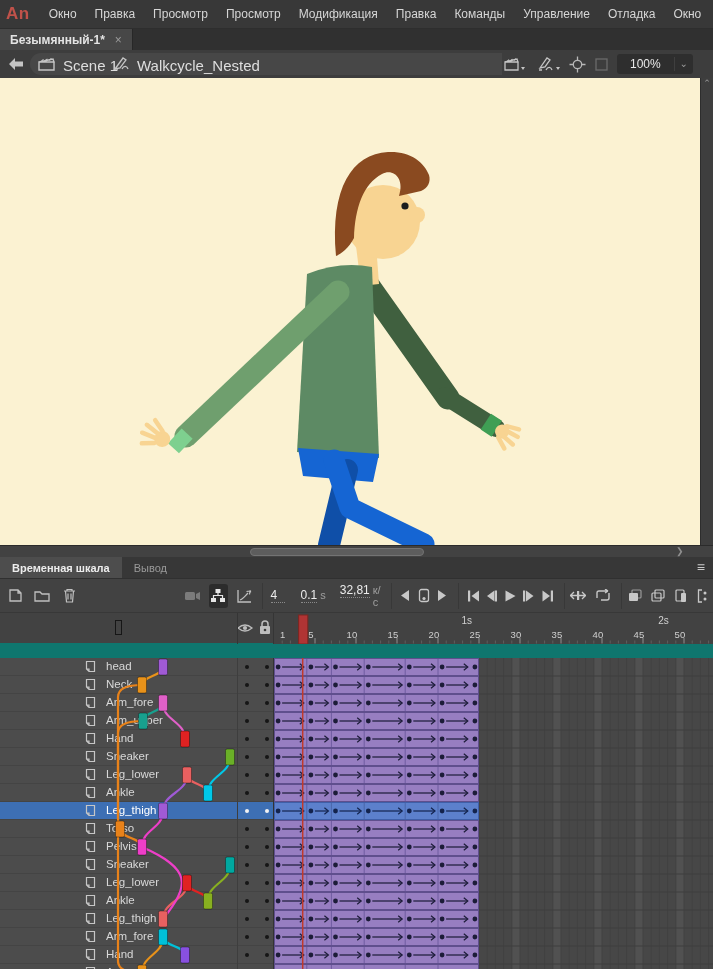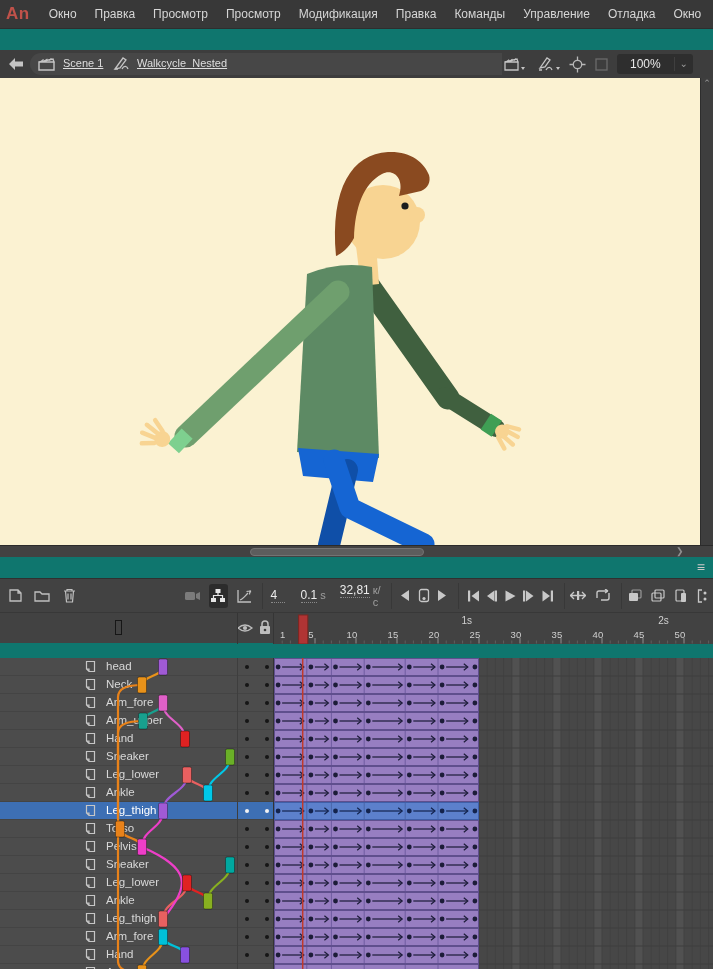--- a/index.html
+++ b/index.html
@@ -18,21 +18,21 @@
   #tabbar { left:0; top:29px; width:713px; height:21px; background:#303030; display:flex; }
   #doc-tab { background:#474747; height:21px; display:flex; align-items:center; padding:0 10px;
     border-right:1px solid #272727; }
   #doc-tab .t { color:#e4e4e4; font-size:12px; font-weight:bold; margin-right:10px;}
   #doc-tab .x { color:#9a9a9a; font-size:12px; }
 
   
   #editbar { left:0; top:50px; width:713px; height:28px; background:#3d3d3d; }
   #crumb-strip { left:30px; top:3px; width:472px; height:22px; background:#474747; border-radius:11px 0 0 11px; }
   #editbar svg { display:block; }
-  .ebtext { color:#dedede; font-size:11px;text-decoration:underline; }
+  .ebtext { color:#dedede; font-size:15px; }
   #zoom-box { left:617px; top:4px; width:76px; height:20px; background:#2e2e2e; border-radius:3px;
     display:flex; align-items:center; }
   #zoom-box .zv { color:#e8e8e8; font-size:12px; flex:1; text-align:center;}
   #zoom-box .zc { color:#9a9a9a; font-size:10px; border-left:1px solid #3f3f3f; padding:0 5px; height:14px; line-height:14px;}
 
   
   #stage { left:0; top:78px; width:700px; height:467px; overflow:hidden; }
   #vscroll { left:700px; top:78px; width:13px; height:467px; background:#3e3e3e; border-left:1px solid #2d2d2d;
     color:#9a9a9a; font-size:9px; text-align:center; }
   #hscroll { left:0; top:545px; width:713px; height:12px; background:#424242; border-top:1px solid #2b2b2b;}
@@ -88,20 +88,26 @@
       <span class="menu-item">Просмотр</span>
       <span class="menu-item">Модификация</span>
       <span class="menu-item">Правка</span>
       <span class="menu-item">Команды</span>
       <span class="menu-item">Управление</span>
       <span class="menu-item">Отладка</span>
       <span class="menu-item">Окно</span>
       <span class="menu-item">Справка</span>
     </div>
 
+  <div id="tabbar" class="abs">
+    <div id="doc-tab">
+      <span class="t">Безымянный-1*</span>
+      <span class="x">×</span>
+    </div>
+  </div>
 
   <div id="editbar" class="abs">
     <div id="crumb-strip" class="abs"></div>
     <svg class="abs" style="left:8px;top:7px;" width="16" height="14">
       <path d="M7,1 L1,7 L7,13 L7,9.5 L15,9.5 L15,4.5 L7,4.5 Z" fill="#c4c4c4"></path>
     </svg>
     <svg class="abs" style="left:38px;top:7px;" width="18" height="14">
       <path d="M1,5 L15,2 L16,5 Z M1,5 h15 v8 h-15 z" fill="none" stroke="#c4c4c4" stroke-width="1.4"></path>
       <path d="M3,4.6 L5.5,2.4 M7,3.8 L9.5,1.9 M11,3.2 L13.5,1.4" stroke="#c4c4c4" stroke-width="1.2"></path>
     </svg>
@@ -170,20 +176,24 @@
     </svg>
   </div>
   <div id="vscroll" class="abs">
     <span>⌃</span>
   </div>
   <div id="hscroll" class="abs">
     <div id="hthumb" class="abs"></div>
     <span id="hchev" class="abs">❯</span>
   </div>
 
+  <div id="tl-tabs" class="abs">
+    <div class="tl-tab active">Временная шкала</div>
+    <div class="tl-tab inactive">Вывод</div>
+  </div>
   <span id="tl-menu">≡</span>
 
   <div id="tl-toolbar" class="abs">
     <div class="tbtn" style="margin-left:6px">
       <svg width="15" height="15">
           <path d="M2,2 h8 l3,3 v8 h-11 z M10,2 v3 h3" fill="none" stroke="#c0c0c0" stroke-width="1.3"></path>
         </svg>
     </div>
     <div class="tbtn" style="margin-left:8px">
       <svg width="16" height="13">

